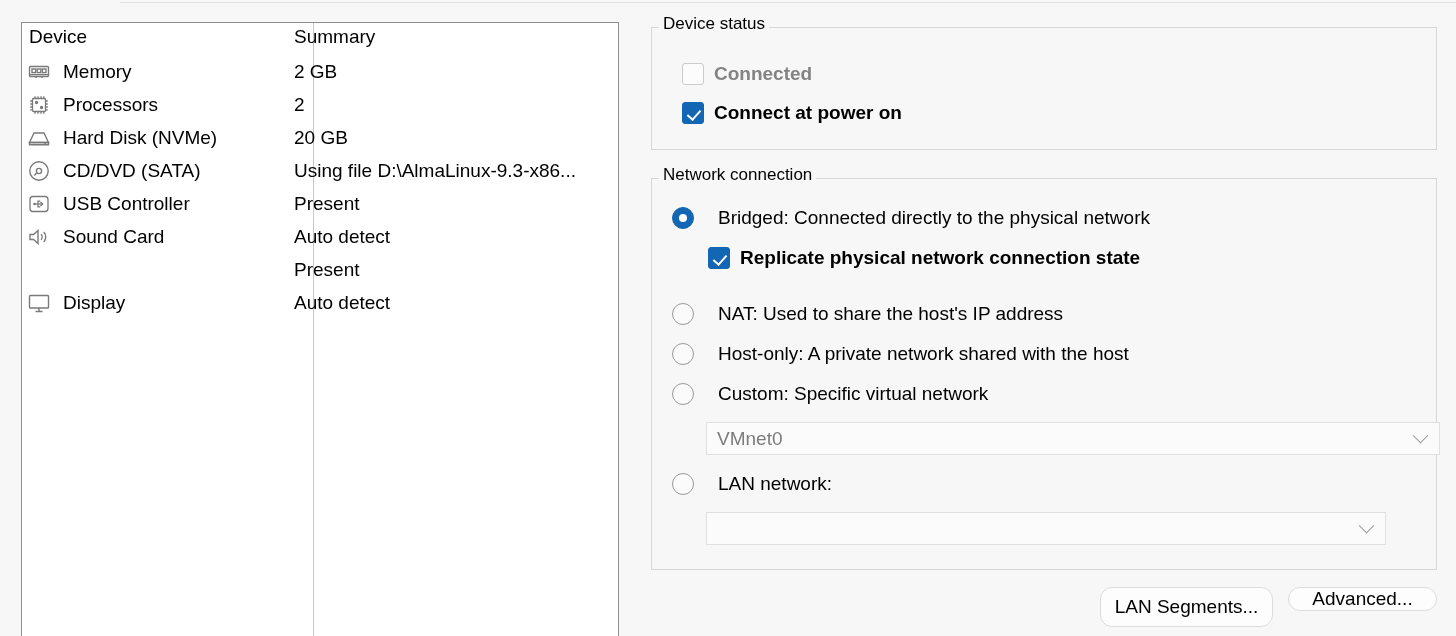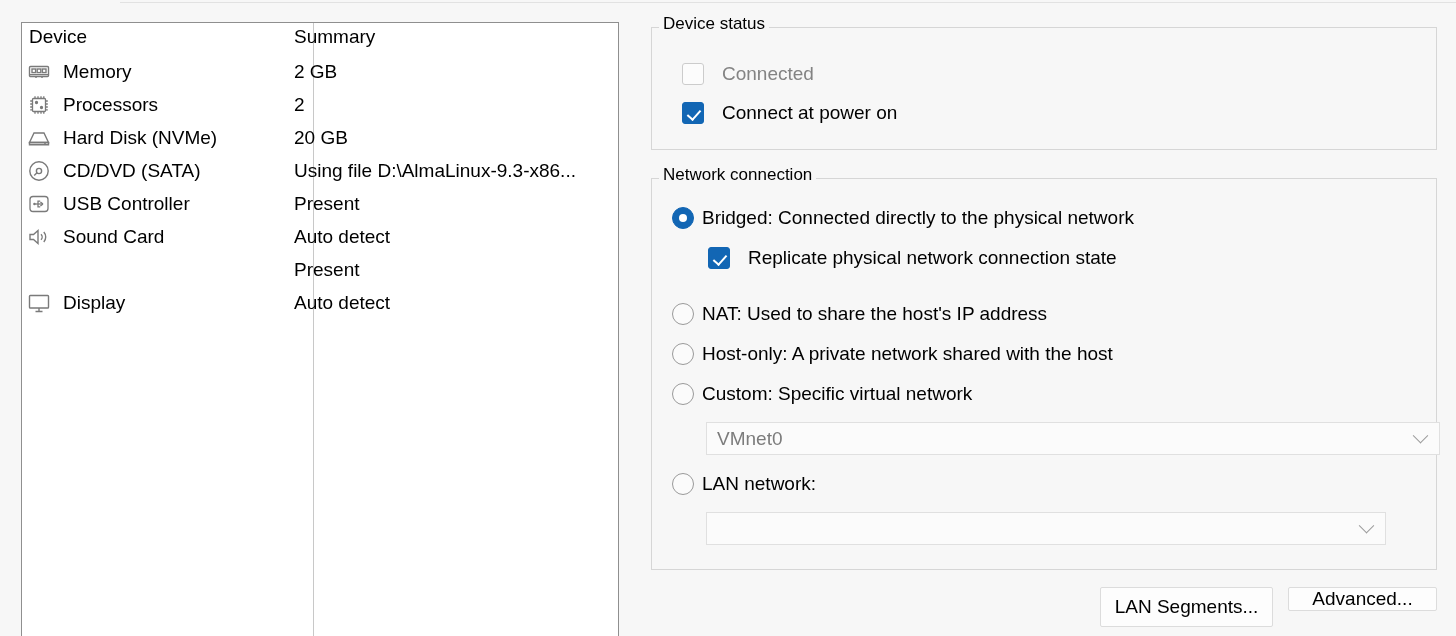--- a/index.html
+++ b/index.html
@@ -90,25 +90,25 @@
     background: #1266b4; border-color: #1266b4;
   }
   .checkbox.checked::after {
     content: "";
     position: absolute; left: 7px; top: 4px;
     width: 6px; height: 11px;
     border: solid #ffffff; border-width: 0 2px 2px 0;
     transform: rotate(42deg);
   }
   .checkbox.disabled { background: #fcfcfc; border-color: #cccccc; }
-  .cb-label { margin-left: 18px; white-space: nowrap; }
+  .cb-label { margin-left: 10px; white-space: nowrap; font-weight: bold; }
   .cb-label.disabled { color: #838383; }
 
   
-  .rd-row { position: absolute; display: flex; align-items: center; }
+  .rd-row { position: absolute; display: flex; align-items: center; gap: 16px; }
   .radio {
     width: 22px; height: 22px; flex: 0 0 22px;
     border-radius: 50%;
     border: 1px solid #9a9a9a;
     background: #fbfbfb;
     position: relative;
   }
   .radio.selected { border: 1px solid #1266b4; background: #1266b4; }
   .radio.selected::after {
     content: "";
@@ -134,21 +134,21 @@
     margin-top: -6px;
     border: solid #9b9b9b; border-width: 0 1.6px 1.6px 0;
     transform: rotate(45deg) translate(-2px,-2px);
   }
 
   
   .btn {
     position: absolute;
     background: #fdfdfd;
     border: 1px solid #dcdcdc;
-    border-radius: 2px;
+    border-radius: 12px;
     display: flex; align-items: center; justify-content: center;
     font-size: 19px;
     color: #000;
     white-space: nowrap;
   }
   #btn-lan-segments { left: 1100px; top: 587px; width: 173px; height: 40px; }
   #btn-advanced     { left: 1288px; top: 587px; width: 149px; height: 24px; }
 </style>
 </head>
 <body>

